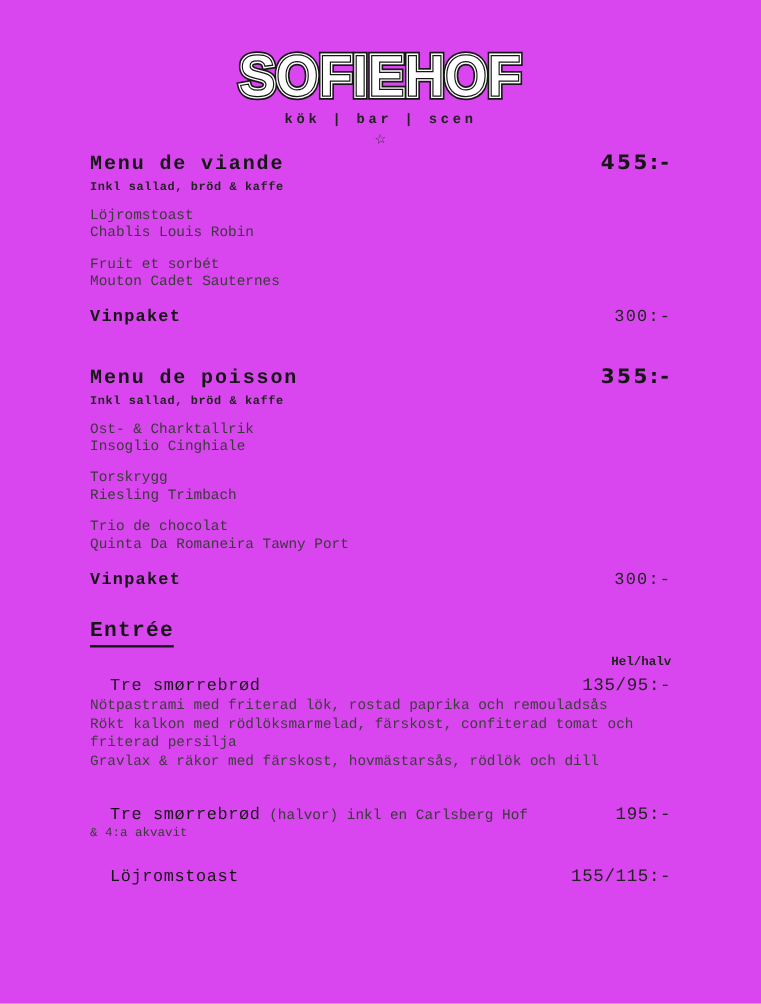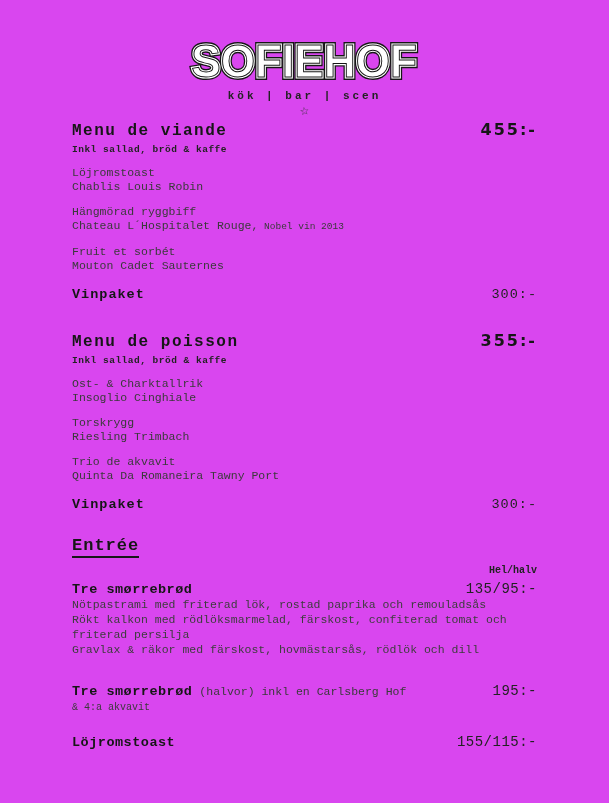--- a/index.html
+++ b/index.html
@@ -85,21 +85,21 @@
     display: inline-block;
     font-weight: bold;
     font-size: 17px;
     letter-spacing: 1px;
     color: #161616;
     border-bottom: 2.5px solid #161616;
     padding-bottom: 1px;
   }
   .size-note { margin-top: 7px; text-align: right; font-weight: bold; font-size: 10px; color: #222; }
   .item-header { margin-top: 5px; }
-  .item-name { font-weight: bold; font-size: 13.5px; letter-spacing: 0.5px; color: #161616; }
+  .item-name { font-weight: normal; font-size: 13.5px; letter-spacing: 0.5px; color: #161616; margin-left: 16px; }
   .item-name-suffix { font-weight: normal; font-size: 11.5px; color: #3a3a3a; }
   .item-price { font-size: 14px; letter-spacing: 0.5px; color: #222; white-space: nowrap; }
   .desc { font-size: 11.5px; line-height: 15px; color: #3d3d3d; }
   .item-2 { margin-top: 25px; }
   .item-subline { margin-top: 2px; font-size: 10px; color: #3a3a3a; }
   .item-3 { margin-top: 21px; }
 </style>
 </head>
 <body>
 
@@ -124,24 +124,20 @@
         <span class="section-title">Menu de viande</span>
         <span class="big-price">455:-</span>
       </div>
       <div class="section-subtitle">Inkl sallad, bröd &amp; kaffe</div>
 
       <div class="course">
         <div>Löjromstoast</div>
         <div><span>Chablis Louis Robin</span></div>
       </div>
       <div class="course">
-        <div>Hängmörad ryggbiff</div>
-        <div><span>Chateau L´Hospitalet Rouge,</span><span class="wine-note"> Nobel vin 2013</span></div>
-      </div>
-      <div class="course">
         <div>Fruit et sorbét</div>
         <div><span>Mouton Cadet Sauternes</span></div>
       </div>
 
       <div class="row vinpaket">
         <span class="vinpaket-label">Vinpaket</span>
         <span class="vinpaket-price">300:-</span>
       </div>
     </div>
 
@@ -154,21 +150,21 @@
 
       <div class="course">
         <div>Ost- &amp; Charktallrik</div>
         <div><span>Insoglio Cinghiale</span></div>
       </div>
       <div class="course">
         <div>Torskrygg</div>
         <div><span>Riesling Trimbach</span></div>
       </div>
       <div class="course">
-        <div>Trio de akvavit</div>
+        <div>Trio de chocolat</div>
         <div><span>Quinta Da Romaneira Tawny Port</span></div>
       </div>
 
       <div class="row vinpaket">
         <span class="vinpaket-label">Vinpaket</span>
         <span class="vinpaket-price">300:-</span>
       </div>
     </div>
 
     <div class="entree">

